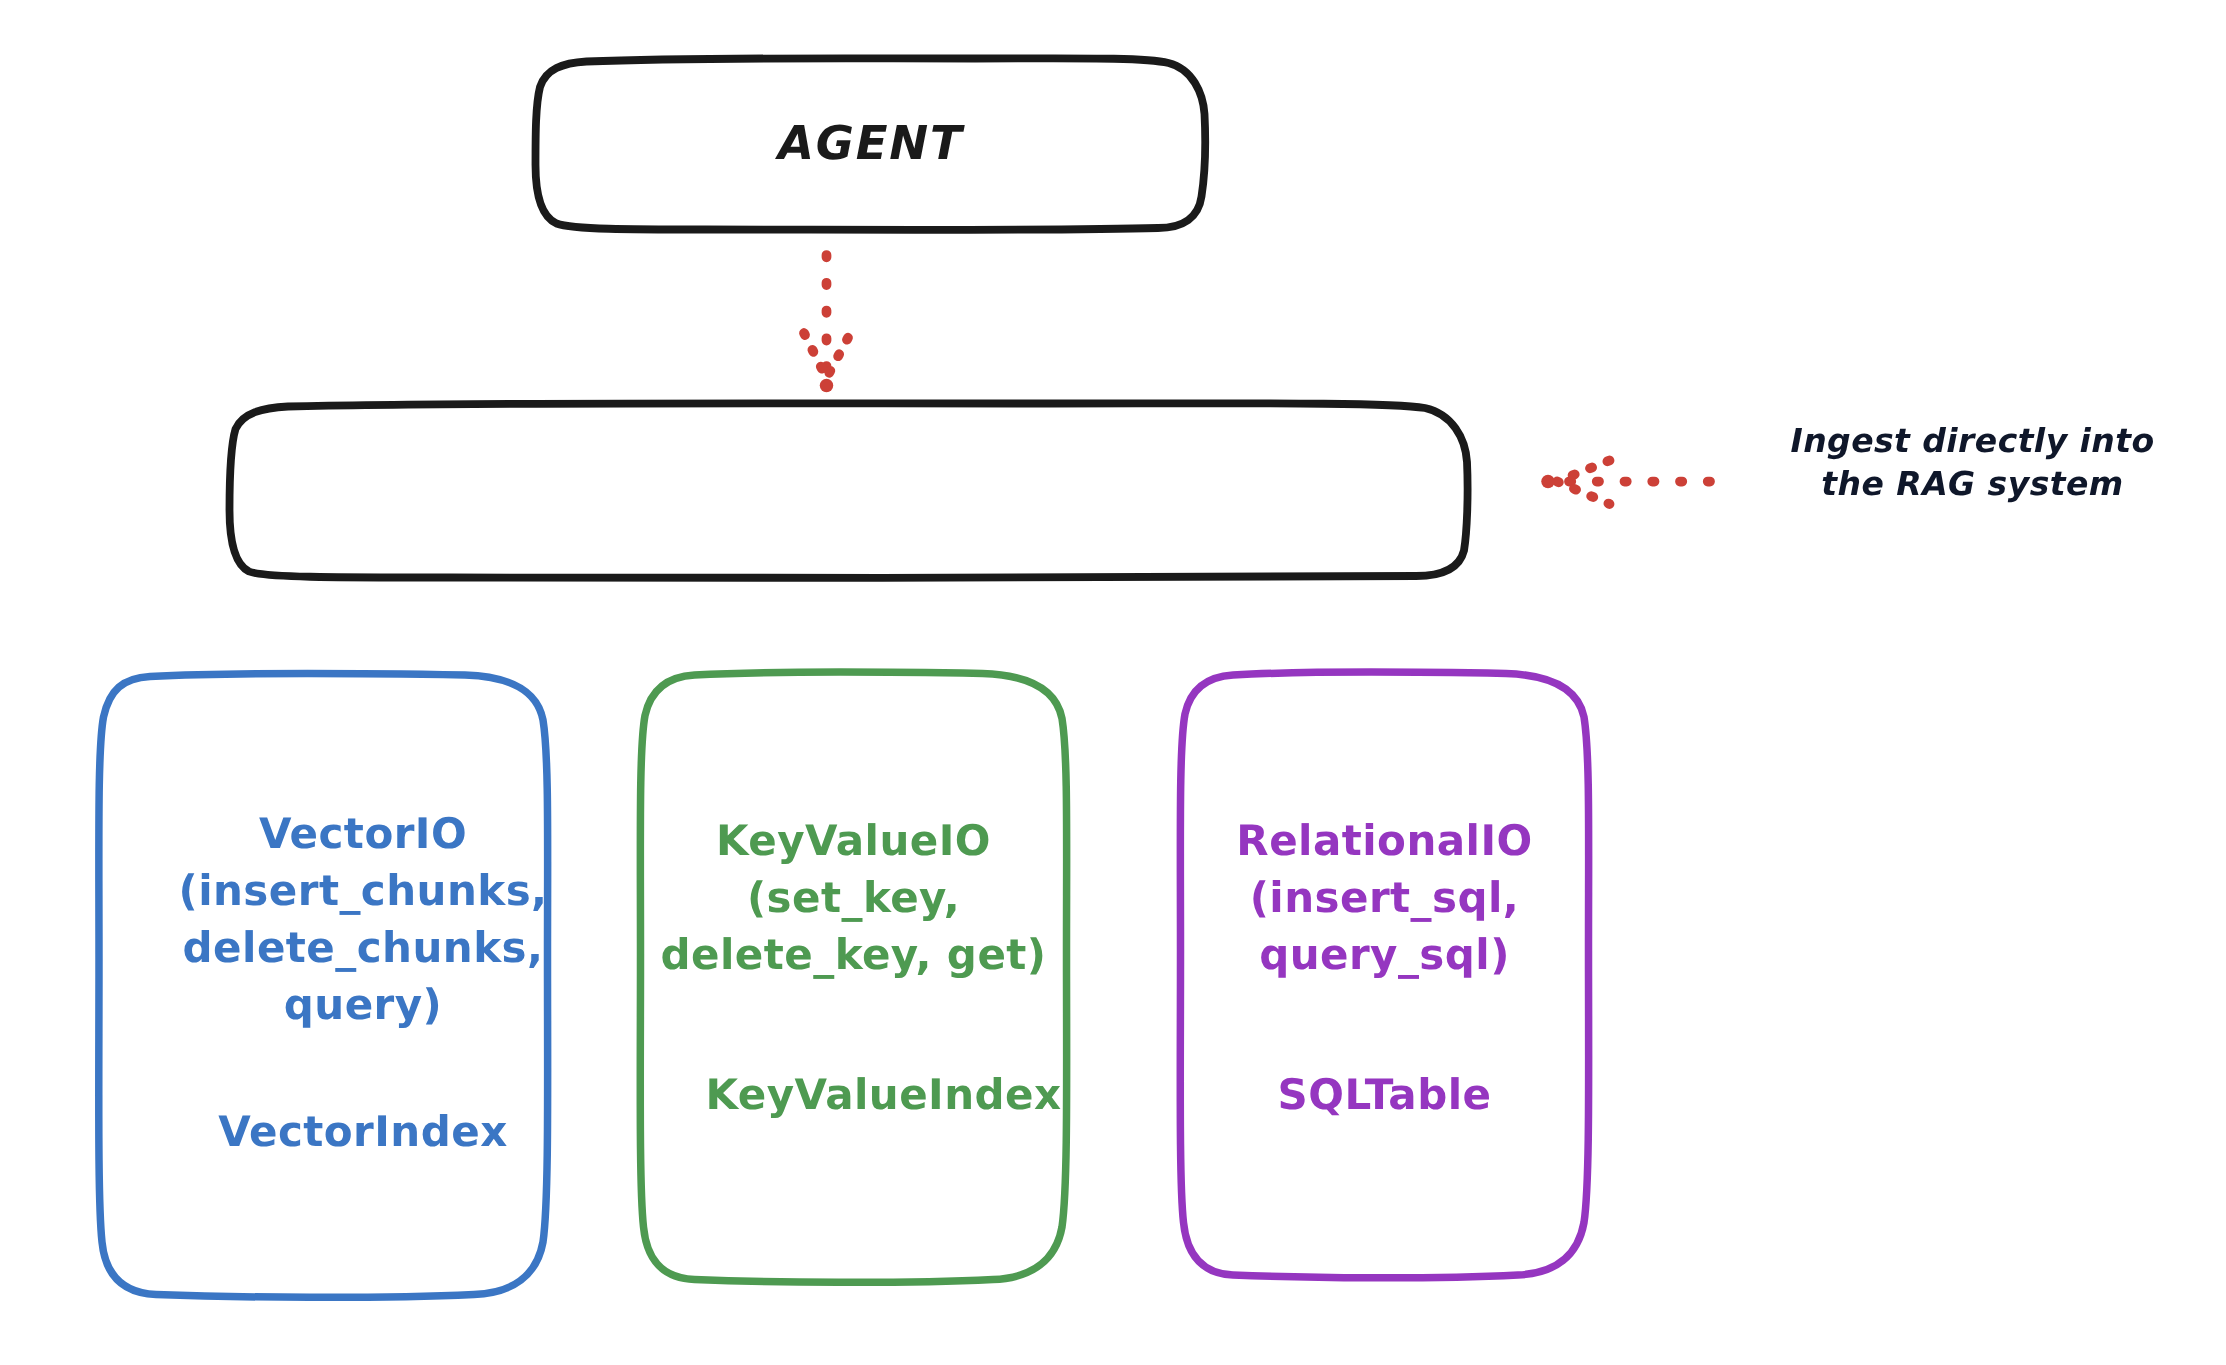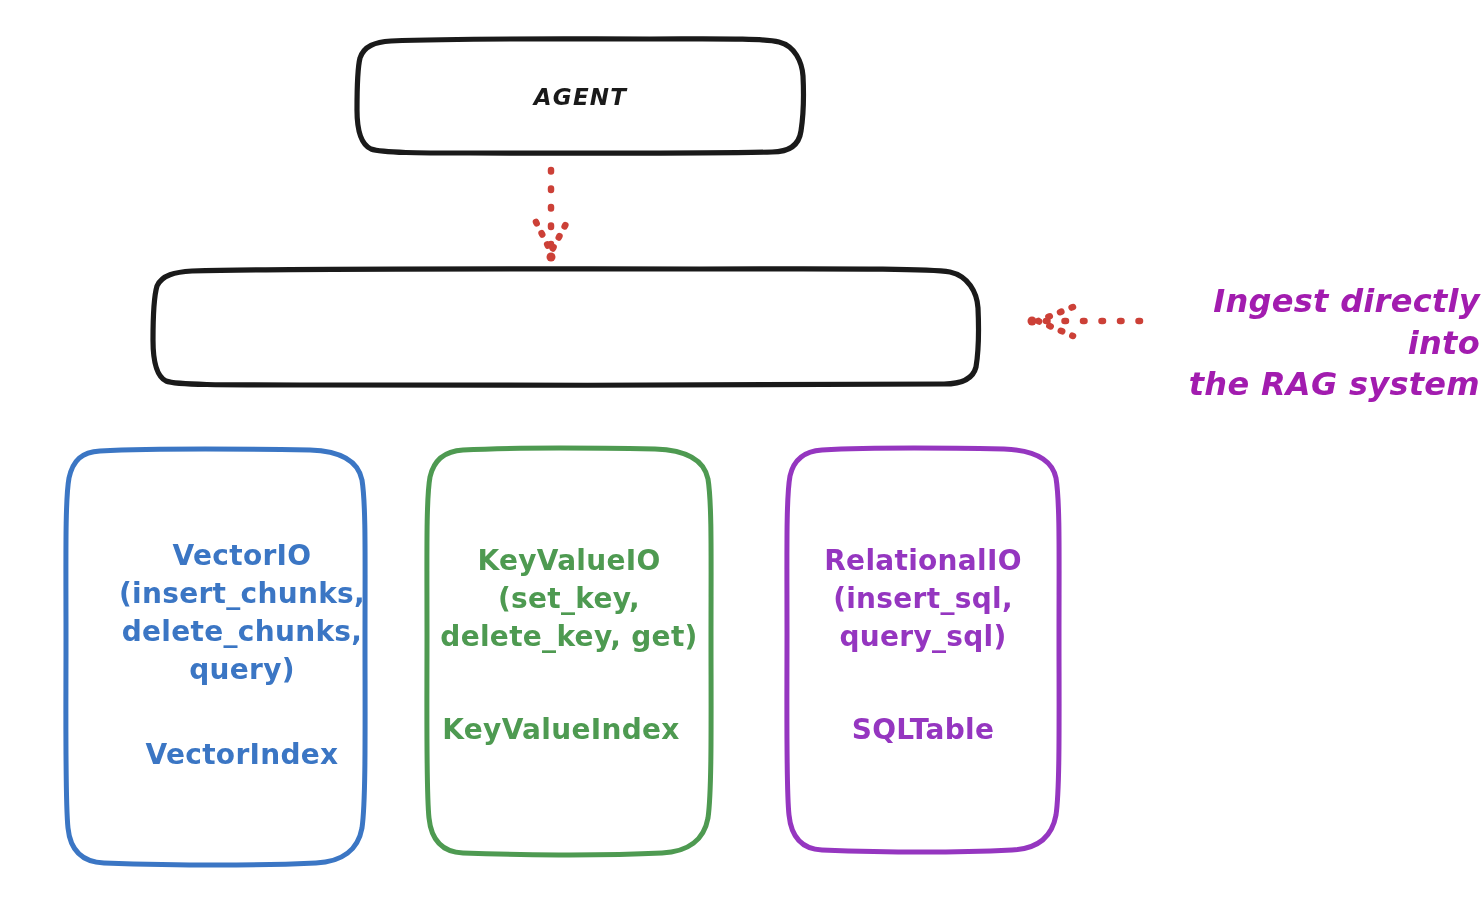--- a/index.html
+++ b/index.html
@@ -31,21 +31,21 @@
     display: flex;
     align-items: center;
     justify-content: center;
     text-align: center;
     line-height: 1.34;
     white-space: pre-line;
     pointer-events: none;
   }
   .black-node-text {
     color: #1a1a1a;
-    font-size: 23px;
+    font-size: 31px;
     letter-spacing: 1.2px;
     font-style: italic;
     font-weight: 600;
   }
   .ragtool-text {
     color: #1a1a1a;
     font-size: 31px;
     letter-spacing: 0.6px;
     font-weight: 600;
     font-style: normal;
@@ -54,25 +54,25 @@
     font-size: 28px;
     font-weight: 600;
     letter-spacing: 0.3px;
     line-height: 1.36;
   }
   .blue-text  { color: #3b76c4; padding-left: 25px; }
   .green-text { color: #4e9a51; }
   .purple-text{ color: #9536c0; }
   .annot-text {
     position: absolute;
-    color: #a21caf;
-    font-size: 32px;
+    color: #0f172a;
+    font-size: 22px;
     font-weight: 600;
     line-height: 1.3;
-    text-align: right;
+    text-align: center;
     white-space: pre-line;
     font-style: italic;
     letter-spacing: 0.3px;
   }
   .hit {
     position: absolute;
     background: transparent;
   }
 </style>
 </head>
@@ -170,21 +170,21 @@
 
   <div class="node-label card-text blue-text" style="left:68px; top:528px; width:298px; height:170px;">VectorIO
 (insert_chunks,
 delete_chunks,
 query)</div>
   <div class="node-label card-text blue-text" style="left:68px; top:735px; width:298px; height:40px;">VectorIndex</div>
 
   <div class="node-label card-text green-text" style="left:427px; top:534px; width:284px; height:130px;">KeyValueIO
 (set_key,
 delete_key, get)</div>
-  <div class="node-label card-text green-text" style="left:419px; top:710px; width:284px; height:40px;">KeyValueIndex</div>
+  <div class="node-label card-text green-text" style="left:447px; top:710px; width:284px; height:40px;">KeyValueIndex</div>
 
   <div class="node-label card-text purple-text" style="left:787px; top:534px; width:272px; height:130px;">RelationalIO
 (insert_sql,
 query_sql)</div>
   <div class="node-label card-text purple-text" style="left:787px; top:710px; width:272px; height:40px;">SQLTable</div>
 
   <div class="annot-text" style="left:1150px; top:281px; width:330px;">Ingest directly into
 the RAG system</div>
 
   <div class="hit" style="left:357px; top:39px; width:447px; height:116px;"></div>

